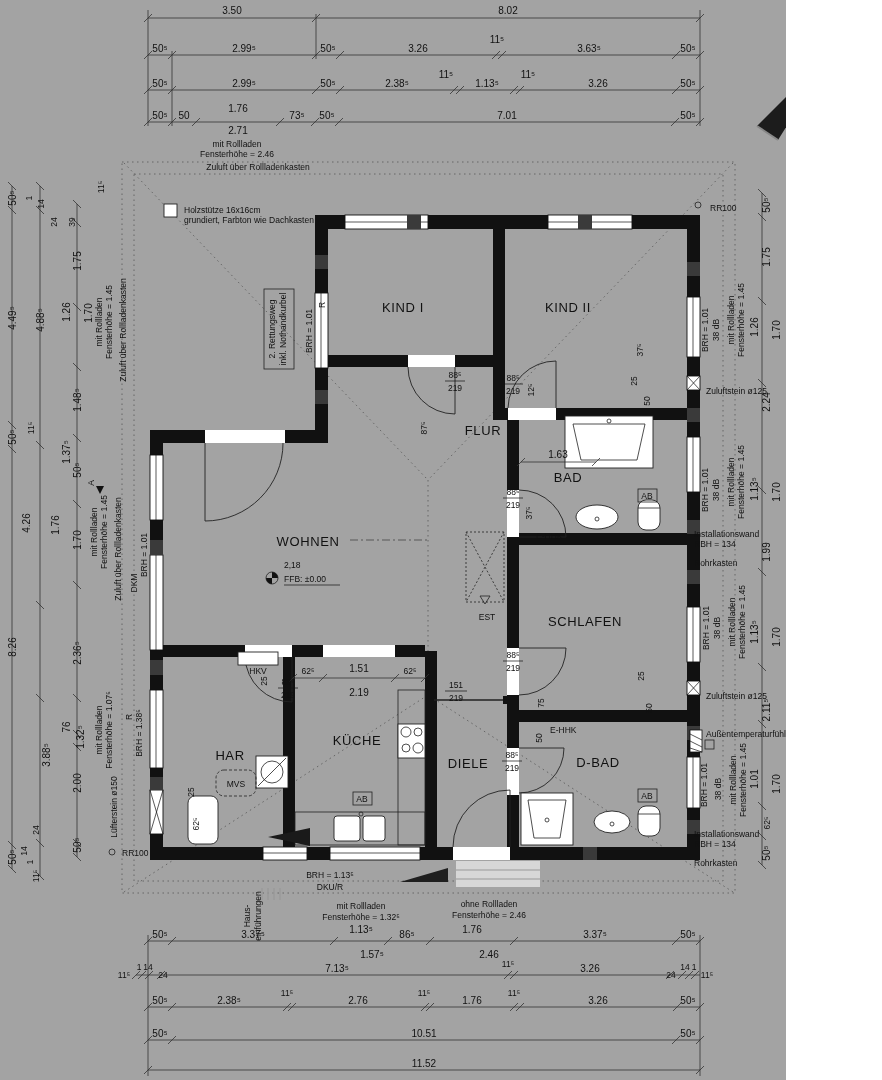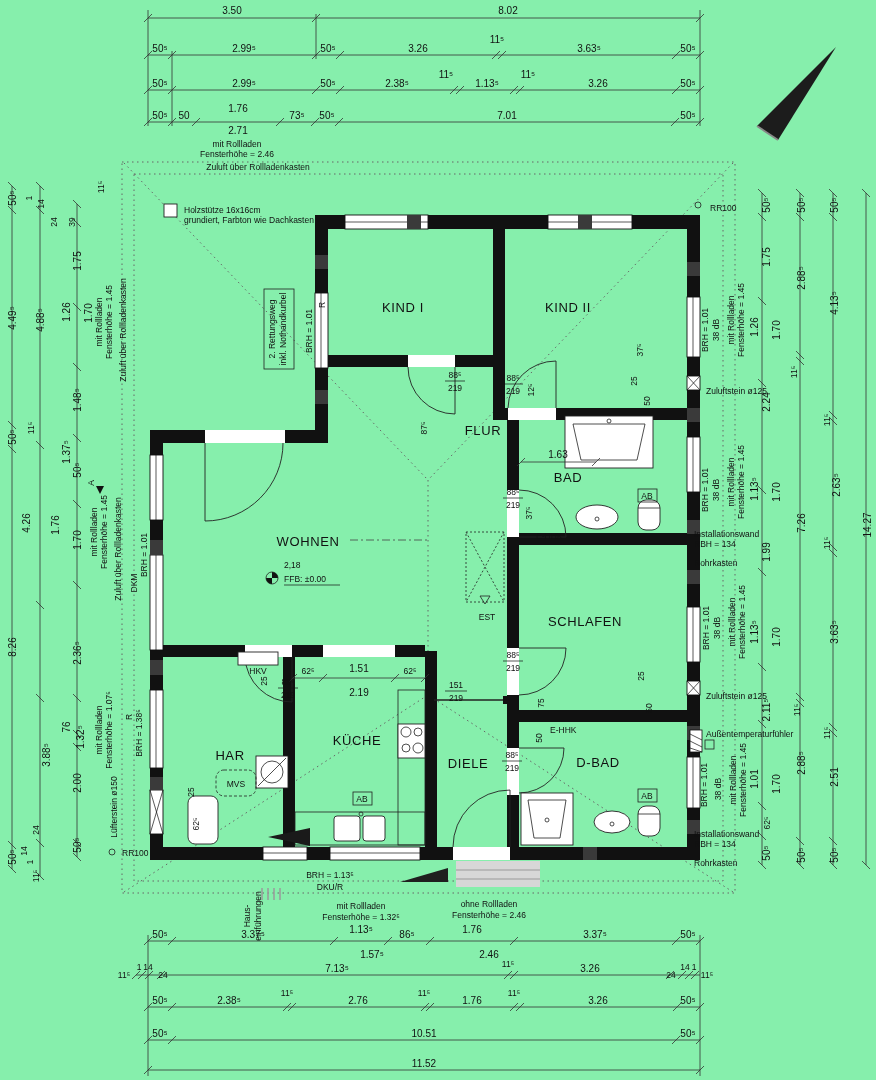--- a/index.html
+++ b/index.html
@@ -1,16 +1,16 @@
 <!DOCTYPE html>
 <html><head>
 <meta charset="utf-8">
 <style>
   html,body{margin:0;padding:0;background:#fff}
-  #stage{position:relative;width:876px;height:1080px;background:#86efac;overflow:hidden}
+  #stage{position:relative;width:786px;height:1080px;background:#a3a3a3;overflow:hidden}
   svg{font-family:"Liberation Sans",sans-serif}
   .d{font-size:10px;text-anchor:middle;fill:#111}
   .ds{font-size:8.5px;text-anchor:middle;fill:#111}
   .room{font-size:13px;letter-spacing:.6px;text-anchor:middle;fill:#111}
   .lbl{font-size:8.5px;fill:#111}
   .lblm{font-size:8.5px;text-anchor:middle;fill:#111}
   .dim{stroke:#333;stroke-width:.8;fill:none}
   .dot{stroke:#666;stroke-width:1;stroke-dasharray:1.5 3.5;fill:none}
   .dd{stroke:#444;stroke-width:.8;stroke-dasharray:8 3 2 3;fill:none}
   .wall{fill:#111;stroke:none}

